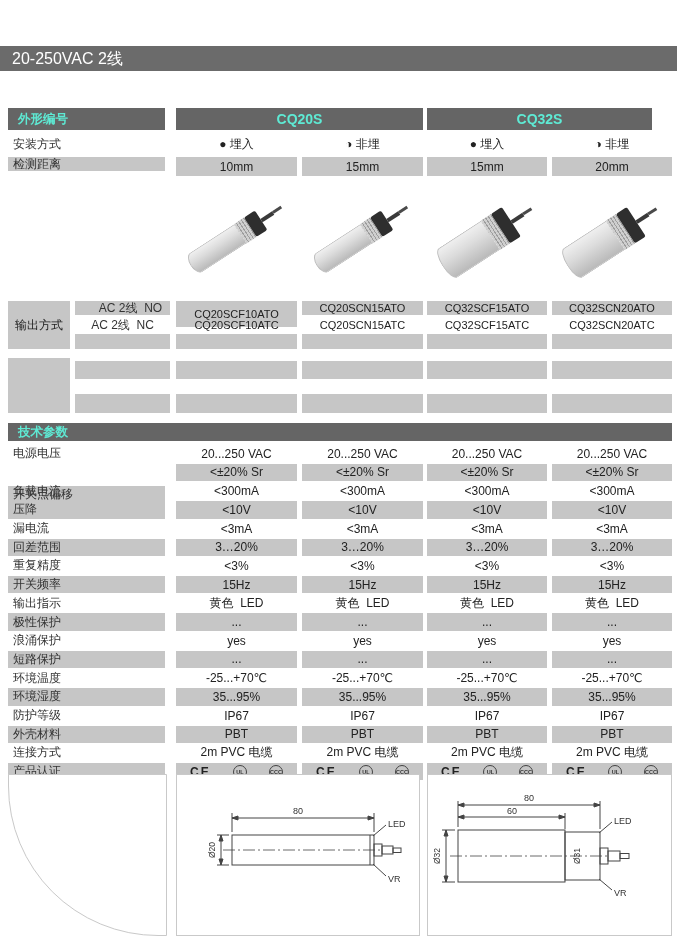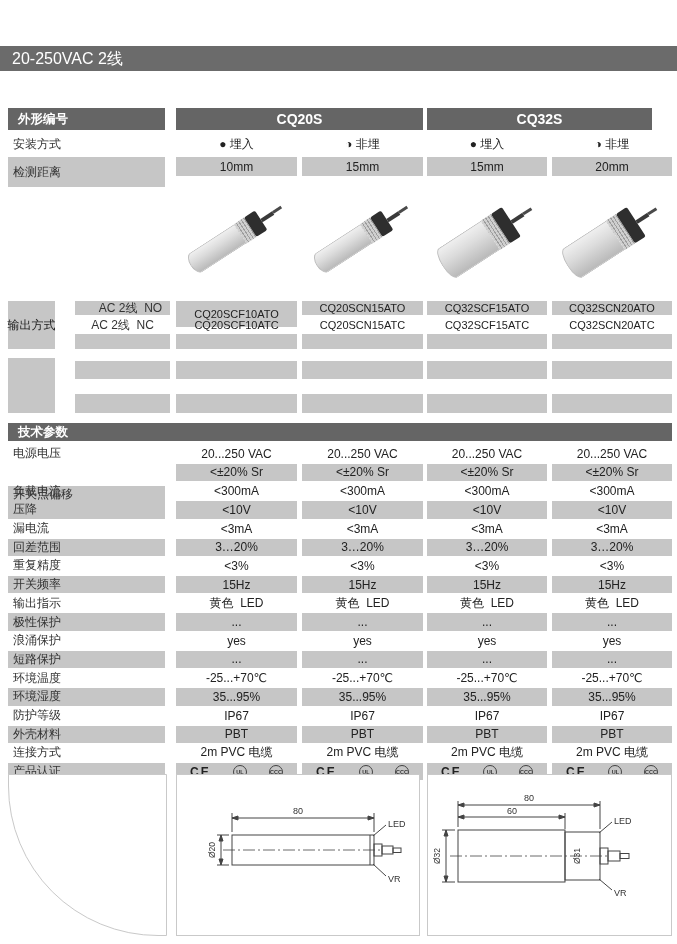--- a/index.html
+++ b/index.html
@@ -12,23 +12,23 @@
   .page-title{color:#fff;font-size:23px;font-weight:bold;letter-spacing:1px;}
   .page-subtitle{color:#fff;font-size:13px;}
   .model-range{color:#fff;font-size:27px;font-weight:600;padding-right:10px;letter-spacing:0.5px;}
   .voltage-bar{position:absolute;left:0;top:46px;width:677px;height:25px;background:#6b6b6b;
         color:#fff;font-size:16px;line-height:25px;padding-left:12px;box-sizing:border-box;}
   .c-label{left:8px;width:157px;}
   .c1{left:176px;width:121px;}
   .c2{left:302px;width:121px;}
   .c3{left:427px;width:120px;}
   .c4{left:552px;width:120px;}
-  .c-outlab{left:8px;width:47px;}
+  .c-outlab{left:8px;width:62px;}
   .c-outsub{left:75px;width:95px;}
-  .dark-cell{position:absolute;background:#656565;color:#ffffff;font-weight:bold;font-size:12.5px;
+  .dark-cell{position:absolute;background:#656565;color:#5eead4;font-weight:bold;font-size:12.5px;
         display:flex;align-items:center;box-sizing:border-box;}
   .dark-cell.pad{padding-left:10px;}
   .dark-cell.center{justify-content:center;font-size:14px;}
   .row-label{position:absolute;font-size:12px;color:#333;display:flex;align-items:center;
         padding-left:5px;box-sizing:border-box;}
   .val-cell{position:absolute;font-size:12px;display:flex;align-items:center;justify-content:center;
         box-sizing:border-box;white-space:pre;}
   .gray{background:#c6c6c6;}
   .model-cell{font-size:11px;}
   
@@ -64,21 +64,21 @@
   <div class="dark-cell pad c-label" style="top:108px;height:22px;">外形编号</div>
   <div class="dark-cell center" style="top:108px;left:176px;width:247px;height:22px;">CQ20S</div>
   <div class="dark-cell center" style="top:108px;left:427px;width:225px;height:22px;">CQ32S</div>
 
   <div id="generated">
       <div class="row-label c-label" style="top: 134px; height: 20px;">安装方式</div>
       <div class="val-cell c1" style="top: 134px; height: 20px;">● 埋入</div>
       <div class="val-cell c2" style="top: 134px; height: 20px;">◑ 非埋</div>
       <div class="val-cell c3" style="top: 134px; height: 20px;">● 埋入</div>
       <div class="val-cell c4" style="top: 134px; height: 20px;">◑ 非埋</div>
-      <div class="row-label c-label gray" style="top: 157px; height: 30px;">检测距离</div>
+      <div class="row-label c-label gray" style="top: 157px; height: 14px;">检测距离</div>
       <div class="val-cell gray c1" style="top: 157px; height: 19px;">10mm</div>
       <div class="val-cell gray c2" style="top: 157px; height: 19px;">15mm</div>
       <div class="val-cell gray c3" style="top: 157px; height: 19px;">15mm</div>
       <div class="val-cell gray c4" style="top: 157px; height: 19px;">20mm</div>
       <div class="sensor s20" style="left: 182px; top: 225px; height: 23px;">
         <div class="body"></div>
         <div class="band"></div>
         <div class="cap"></div>
         <div class="cable1"></div>
         <div class="cable2"></div>

